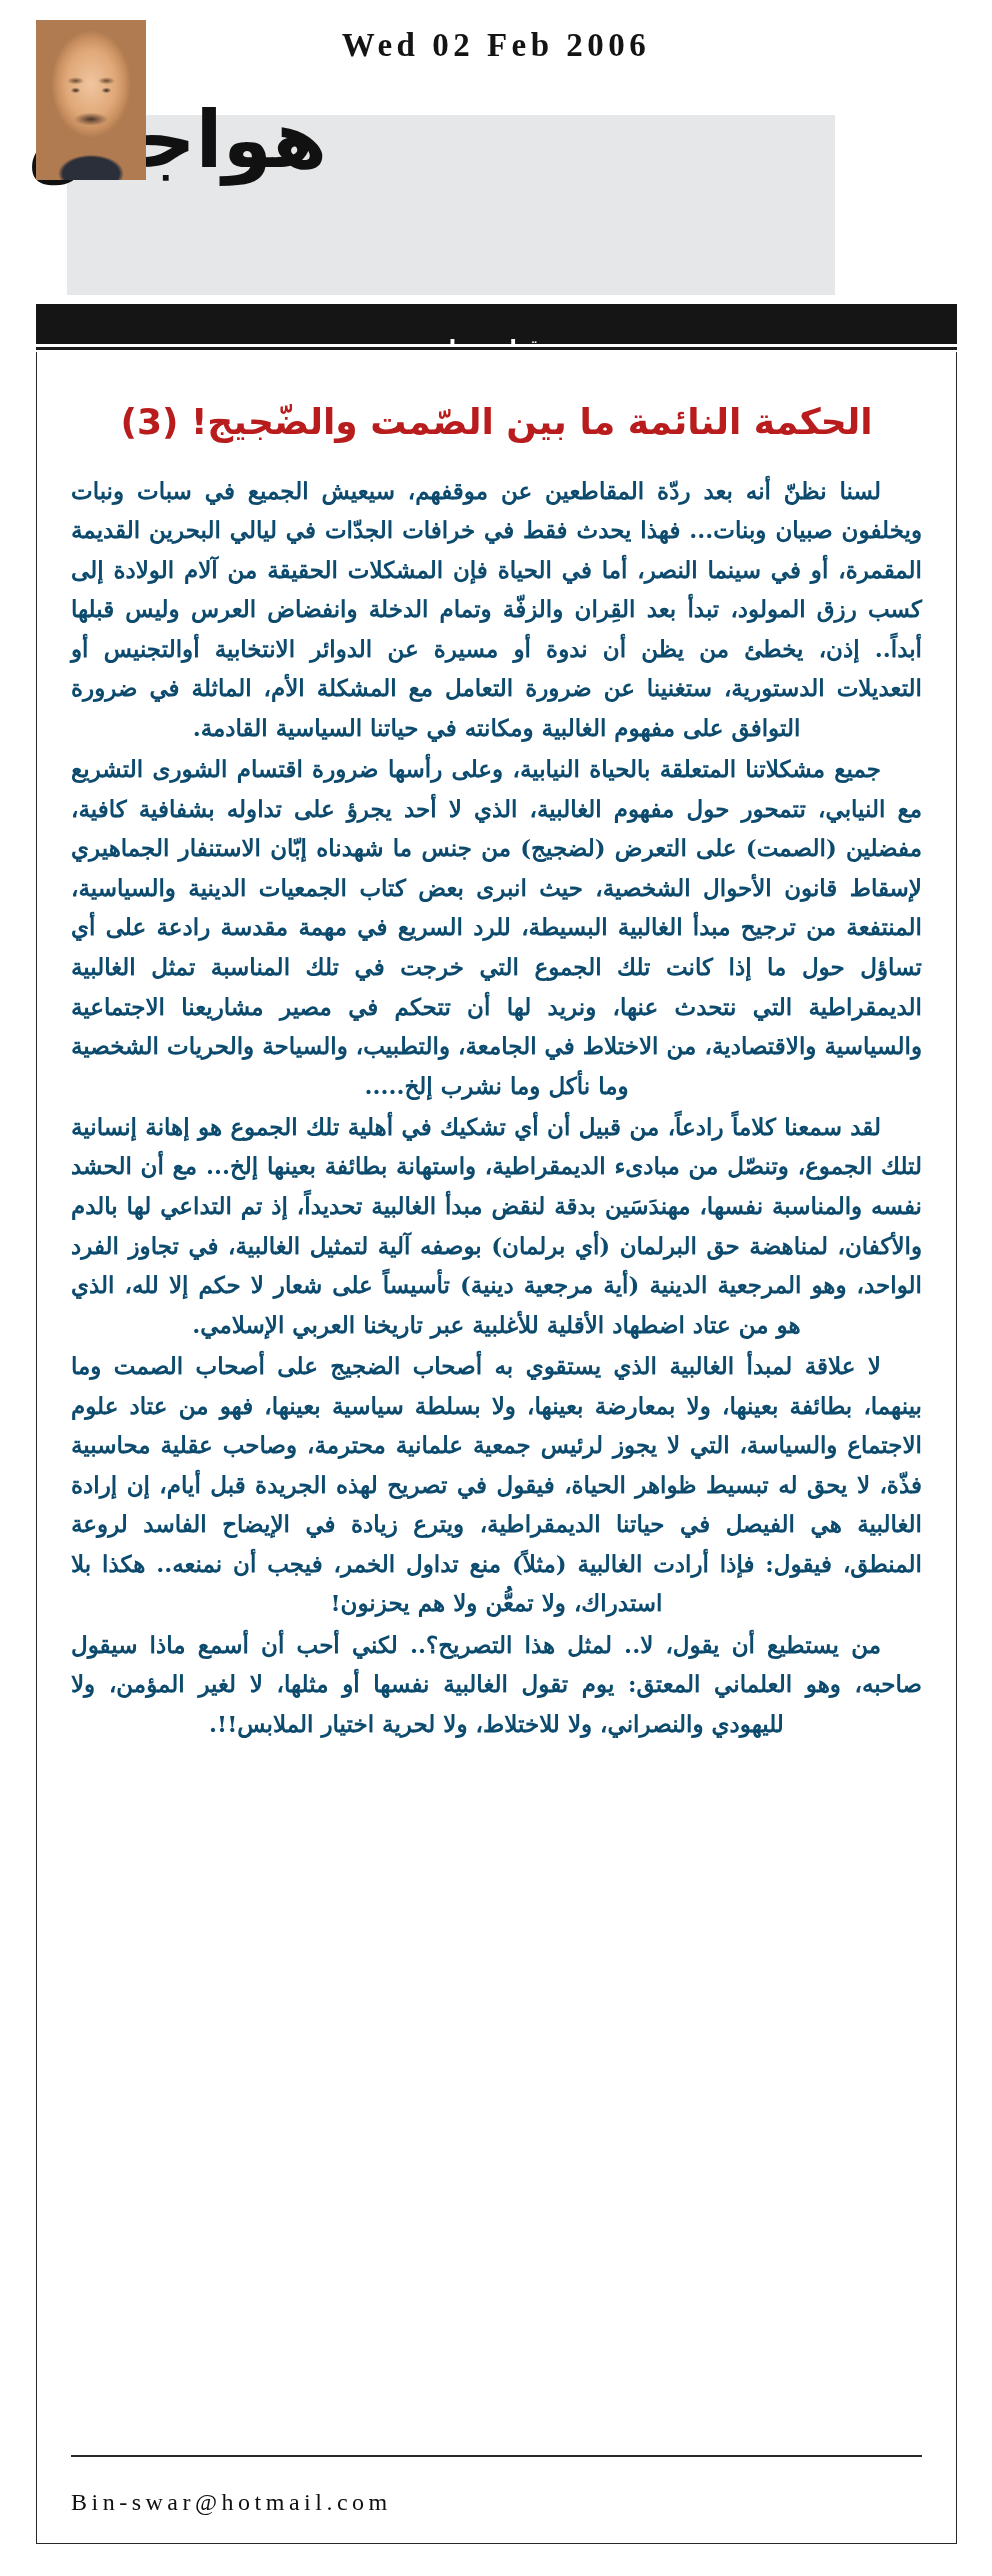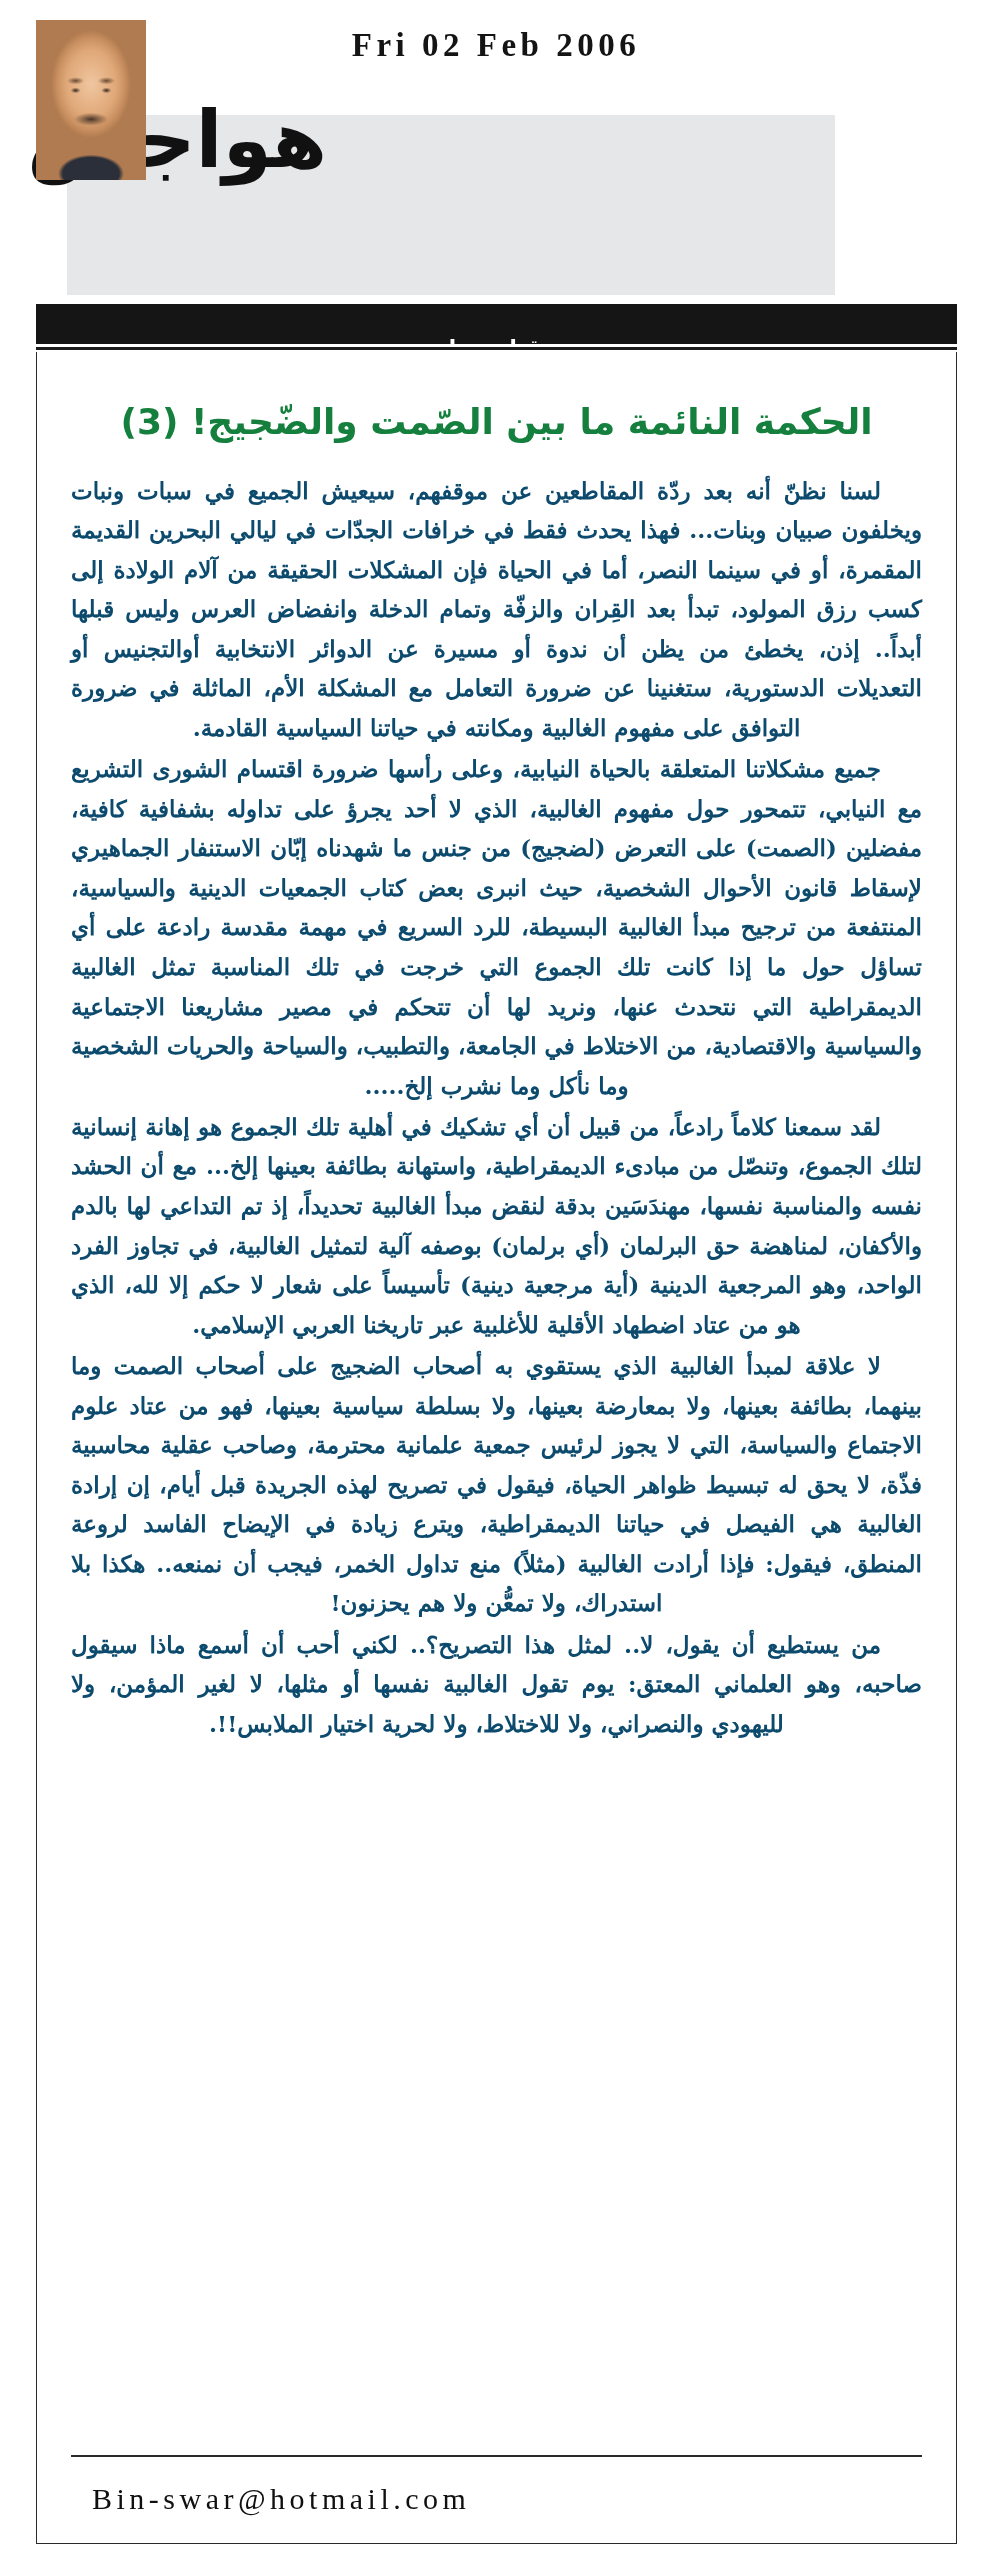--- a/index.html
+++ b/index.html
@@ -138,21 +138,21 @@
     box-sizing: border-box;
     background: #fff;
     padding: 25px 34px 0 34px;
   }
 
   .headline {
     font-family: "DejaVu Sans", "Liberation Sans", sans-serif;
     font-size: 36px;
     font-weight: bold;
     text-align: center;
-    color: #15803d;
+    color: #b91c1c;
     line-height: 1.25;
     margin: 21.6px 0 27px 0;
     letter-spacing: 0px;
     direction: rtl;
   }
 
   .body-copy {
     direction: rtl;
     text-align: justify;
     text-align-last: center;
@@ -180,35 +180,34 @@
     right: 34px;
     height: 1.8px;
     background: #2a2a2a;
   }
   .footer-email {
     position: absolute;
     bottom: 27px;
     left: 34px;
     direction: ltr;
     font-family: "Liberation Serif", "DejaVu Serif", serif;
-    font-size: 30px;
+    font-size: 24px;
     letter-spacing: 4.5px;
     color: #101010;
     text-align: left;
-    margin-left: 21px;
   }
 </style>
 </head>
 <body>
 
 <div class="page">
 
   <div class="masthead">
 
-    <div class="date-line">Fri 02 Feb 2006</div>
+    <div class="date-line">Wed 02 Feb 2006</div>
 
     <div class="logo-panel"></div>
 
     <div class="logo-text">هواجس</div>
 
     <div class="author-photo">
       <div class="photo-inner"></div>
     </div>
 
     <div class="byline-bar">

